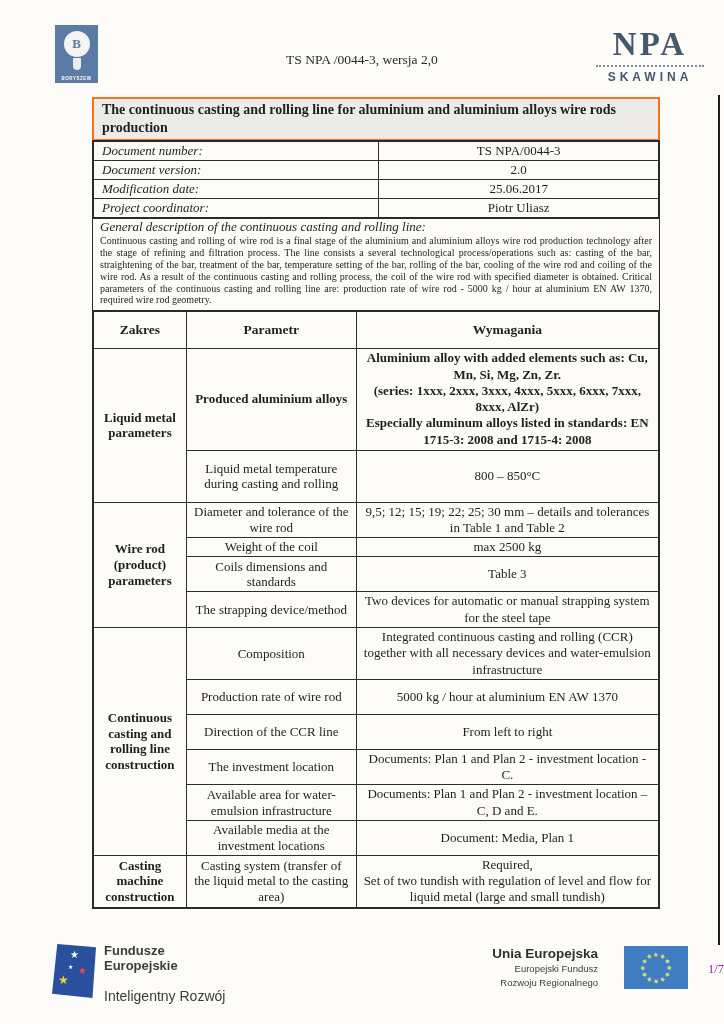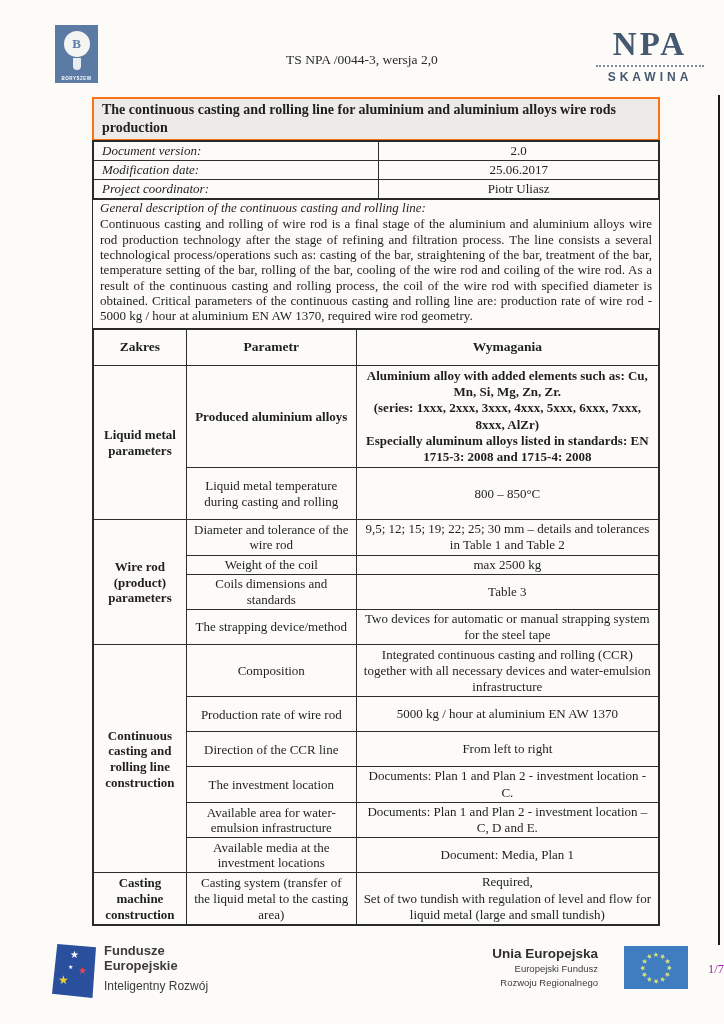--- a/index.html
+++ b/index.html
@@ -27,42 +27,42 @@
   .content { position:absolute; left:92px; top:97px; width:568px; }
   .title-box { border:2px solid #f97316; background:#edebe8; 
     font-weight:bold; font-size:14px; line-height:1.3; padding:2px 8px; }
   table { border-collapse:collapse; width:100%; }
   td, th { border:1px solid #2e2e2e; font-size:13px; padding:1px 5px; vertical-align:middle; }
   .info-table { border:2px solid #2a2a2a; margin-top:-1px; }
   .info-table .lbl { width:50.5%; font-style:italic; text-align:left; padding-left:8px; height:17px; }
   .info-table .val { text-align:center; }
   .desc-box { border:1.5px solid #2a2a2a; border-top:none; padding:1px 7px 4px; margin-top:-1px; }
   .desc-head { font-style:italic; font-size:13px; }
-  .desc-body { font-size:13px; line-height:1.18; text-align:justify; }
+  .desc-body { font-size:10px; line-height:1.18; text-align:justify; }
   
   .spec-table { border:2px solid #2a2a2a; margin-top:-1px; }
   .spec-table th { font-weight:bold; text-align:center; height:37px; font-size:13.5px; }
   .spec-table .c-zakres { width:16.5%; font-weight:bold; text-align:center; line-height:1.2; }
   .spec-table .c-param  { width:30%;  text-align:center; line-height:1.2; }
   .spec-table .c-value  { width:53.5%; text-align:center; line-height:1.25; }
   .pre { white-space:pre-line; }
   .bold { font-weight:bold; }
   .h-tall  { height:52px; }
   .h-mid   { height:35px; }
   .h-small { height:18px; }
   .h-big   { height:102px; }
   
   .footer { position:absolute; left:0; right:0; bottom:18px; height:66px;
     font-family:"Liberation Sans", sans-serif; color:#3c3c3b; }
   .fe-block { position:absolute; left:52px; top:4px; display:flex; gap:8px; align-items:flex-start; }
   .fe-flag { position:relative; width:44px; height:54px; background:#2a4f9d;
     clip-path:polygon(12% 0, 100% 6%, 92% 100%, 0 92%); }
   .fe-flag .st { position:absolute; line-height:1; }
   .fe-text .l1 { font-weight:bold; font-size:13px; line-height:1.15; }
-  .fe-text .l3 { font-size:12px; margin-top:5px; }
+  .fe-text .l3 { font-size:14px; margin-top:14px; }
   .page-num { position:absolute; left:0; right:0; top:22px; text-align:right;
     font-family:"Liberation Serif", serif; font-size:12.5px; color:#a21caf; }
   .eu-block { position:absolute; right:36px; top:6px; display:flex; gap:26px; align-items:flex-start; }
   .eu-text { text-align:right; }
   .eu-text .l1 { font-weight:bold; font-size:13.5px; color:#2f2f2e; }
   .eu-text .l2 { font-size:9.5px; line-height:1.25; margin-top:2px; }
   .eu-flag { position:relative; width:64px; height:43px; background:#3f7dc0; }
   .eu-star { position:absolute; left:50%; top:50%; width:8px; height:8px; margin:-4px 0 0 -4px;
     color:#e3e27a; font-size:7px; line-height:8px; text-align:center; }
   .scan-line { position:absolute; right:4px; top:95px; width:2px; height:850px; background:#1b1b1b; }
@@ -86,20 +86,24 @@
     <div class="sub">SKAWINA</div>
   </div>
 
   <div class="content">
 
     <div class="title-box">The continuous casting and rolling line for aluminium and aluminium alloys wire rods production</div>
 
     <table class="info-table">
       <tbody>
         <tr>
+          <td class="lbl">Document number:</td>
+          <td class="val">TS NPA/0044-3</td>
+        </tr>
+        <tr>
           <td class="lbl">Document version:</td>
           <td class="val">2.0</td>
         </tr>
         <tr>
           <td class="lbl">Modification date:</td>
           <td class="val">25.06.2017</td>
         </tr>
         <tr>
           <td class="lbl">Project coordinator:</td>
           <td class="val">Piotr Uliasz</td>

